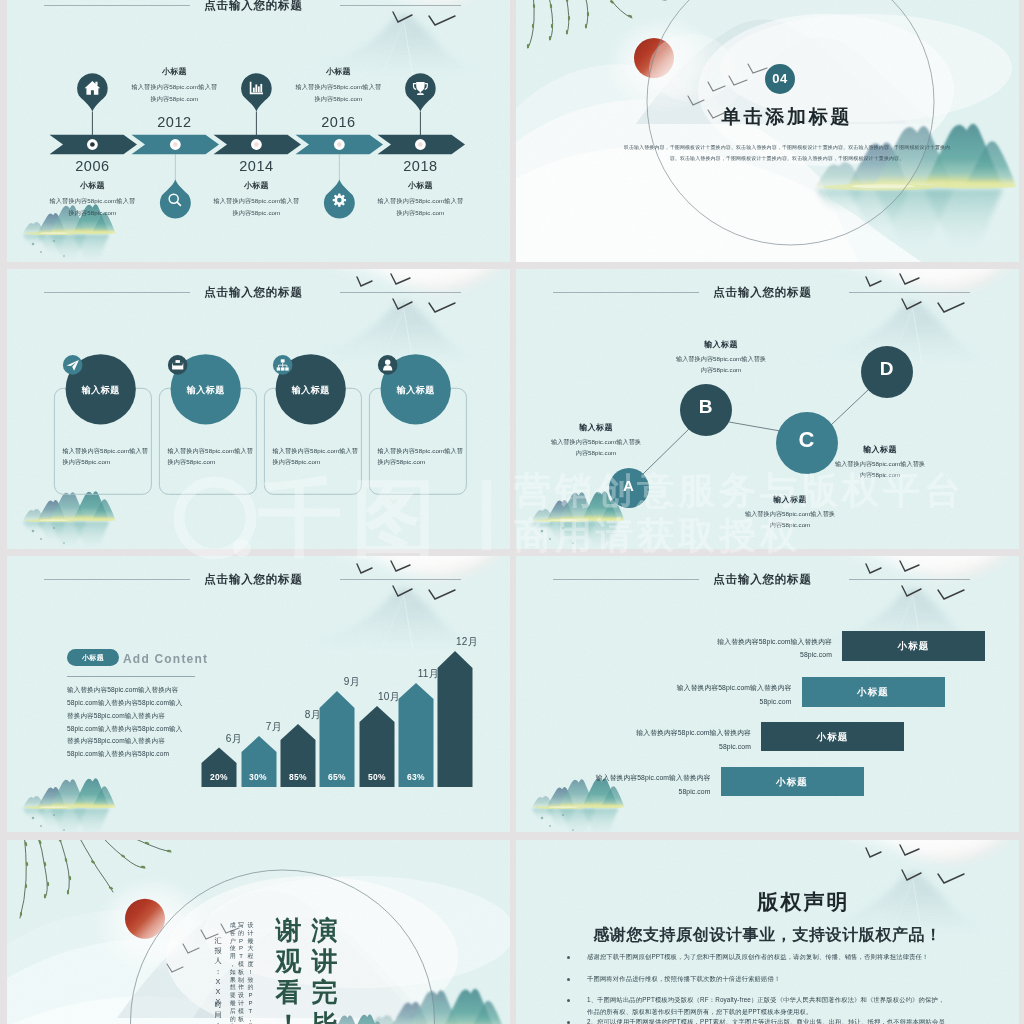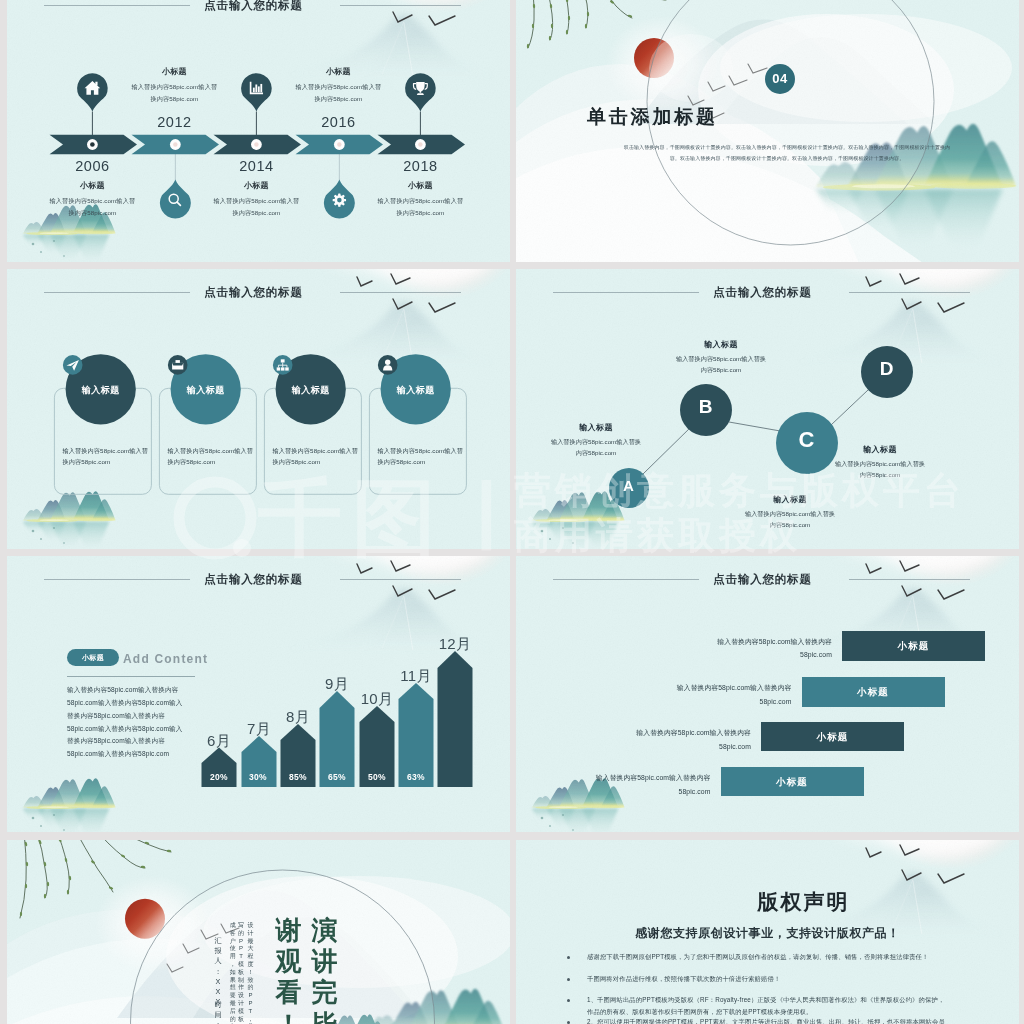--- a/index.html
+++ b/index.html
@@ -21,35 +21,35 @@
 
 
 .tl-year{position:absolute;font-size:14.5px;color:#31424a;letter-spacing:.5px;
   text-align:center;width:60px;font-weight:500}
 .tl-lab{position:absolute;font-size:8px;font-weight:bold;color:#2b363c;text-align:center;width:86px;letter-spacing:.3px}
 .tl-txt{position:absolute;font-size:6.2px;color:#3b4b52;text-align:center;width:86px;line-height:1.9;letter-spacing:.1px}
 
 
 .s2num{position:absolute;width:38px;height:38px;border-radius:50%;background:#2f6b78;
   color:#fff;font-size:16px;font-weight:bold;text-align:center;line-height:38px;letter-spacing:.5px}
-.s2title{position:absolute;left:0;width:503px;font-size:26px;font-weight:bold;
+.s2title{position:absolute;left:0;width:503px;text-align:center;font-size:26px;font-weight:bold;
   color:#1d272c;letter-spacing:3px}
 .s2body{position:absolute;font-size:5px;color:#41545c;line-height:2.1;text-align:center;letter-spacing:.1px}
 .c3lab{position:absolute;width:110px;text-align:center;color:#fff;font-size:9px;font-weight:bold;letter-spacing:.5px}
 .c3txt{position:absolute;width:88px;font-size:6.2px;color:#32444c;line-height:1.75;letter-spacing:.1px}
 .n4lab{position:absolute;font-size:8px;font-weight:bold;color:#22303a;width:92px;letter-spacing:.4px}
 .n4txt{position:absolute;font-size:6.2px;color:#36474f;line-height:1.85;width:92px}
 
 
 .b5badge{position:absolute;background:#3c7d8b;border-radius:11px;color:#fff;font-size:7px;
   font-weight:bold;text-align:center;letter-spacing:.4px}
 .b5head{position:absolute;font-size:12px;color:#8c9ba1;letter-spacing:1.2px;font-weight:700}
 .b5rule{position:absolute;height:1px;background:#93a9ae}
 .b5body{position:absolute;font-size:6.6px;color:#32444c;line-height:1.95;letter-spacing:.1px}
-.b5month{position:absolute;font-size:15px;color:#3d4f57;text-align:center;width:46px;letter-spacing:.3px}
+.b5month{position:absolute;font-size:10px;color:#3d4f57;text-align:right;width:46px;letter-spacing:.3px}
 .b5pct{position:absolute;font-size:8.5px;color:#fff;font-weight:bold;text-align:center;width:46px;letter-spacing:.3px}
 
 
 .s6bar{position:absolute}
 .s6lab{position:absolute;color:#fff;font-size:9.5px;font-weight:bold;text-align:center;letter-spacing:1.2px}
 .s6txt{position:absolute;font-size:6.8px;color:#2f4149;line-height:2.0;text-align:right;letter-spacing:.1px}
 
 
 .vch{display:block}
 .t7big{position:absolute;font-size:26px;font-weight:bold;color:#2a5547;width:28px;text-align:center;line-height:1.2}
@@ -1737,21 +1737,21 @@
   </g>
     <g stroke="#3d3f40" stroke-width="1.4" fill="none" stroke-linecap="round">
       <path d="M350 8 l4 9 l11 -5"></path>
         <path d="M384 5 l5 10 l14 -6"></path>
       <path d="M386 30 l5 10 l14 -7"></path>
         <path d="M422 34 l6 9 l20 -9"></path>
     </g>
     <rect width="503" height="283" filter="url(#paper)" opacity=".055" style="mix-blend-mode:multiply"></rect>
   </svg>
   <div class="c8title" style="top:48px;font-size:21px">版权声明</div>
-  <div class="c8sub" style="top:85px;font-size:12px">感谢您支持原创设计事业，支持设计版权产品！</div>
+  <div class="c8sub" style="top:85px;font-size:16px">感谢您支持原创设计事业，支持设计版权产品！</div>
   <div class="c8dot" style="left:51px;top:116px"></div>
   <div class="c8li" style="left:71px;top:111px;width:358px">感谢您下载千图网原创PPT模板，为了您和千图网以及原创作者的权益，请勿复制、传播、销售，否则将承担法律责任！</div>
   <div class="c8dot" style="left:51px;top:138px"></div>
   <div class="c8li" style="left:71px;top:133px;width:363px">千图网将对作品进行维权，按照传播下载次数的十倍进行索赔赔偿！</div>
   <div class="c8dot" style="left:51px;top:159px"></div>
   <div class="c8li" style="left:71px;top:154px;width:363px">1、千图网站出品的PPT模板均受版权（RF：Royalty-free）正版受《中华人民共和国著作权法》和《世界版权公约》的保护，作品的所有权、版权和著作权归千图网所有，您下载的是PPT模板本身使用权。</div>
   <div class="c8dot" style="left:51px;top:181px"></div>
   <div class="c8li" style="left:71px;top:176px;width:363px">2、您可以使用千图网提供的PPT模板，PPT素材、文字图片等进行出版、商业出售、出租、转让、抵押，也不得将本网站会员账号</div>
 </div>
 

